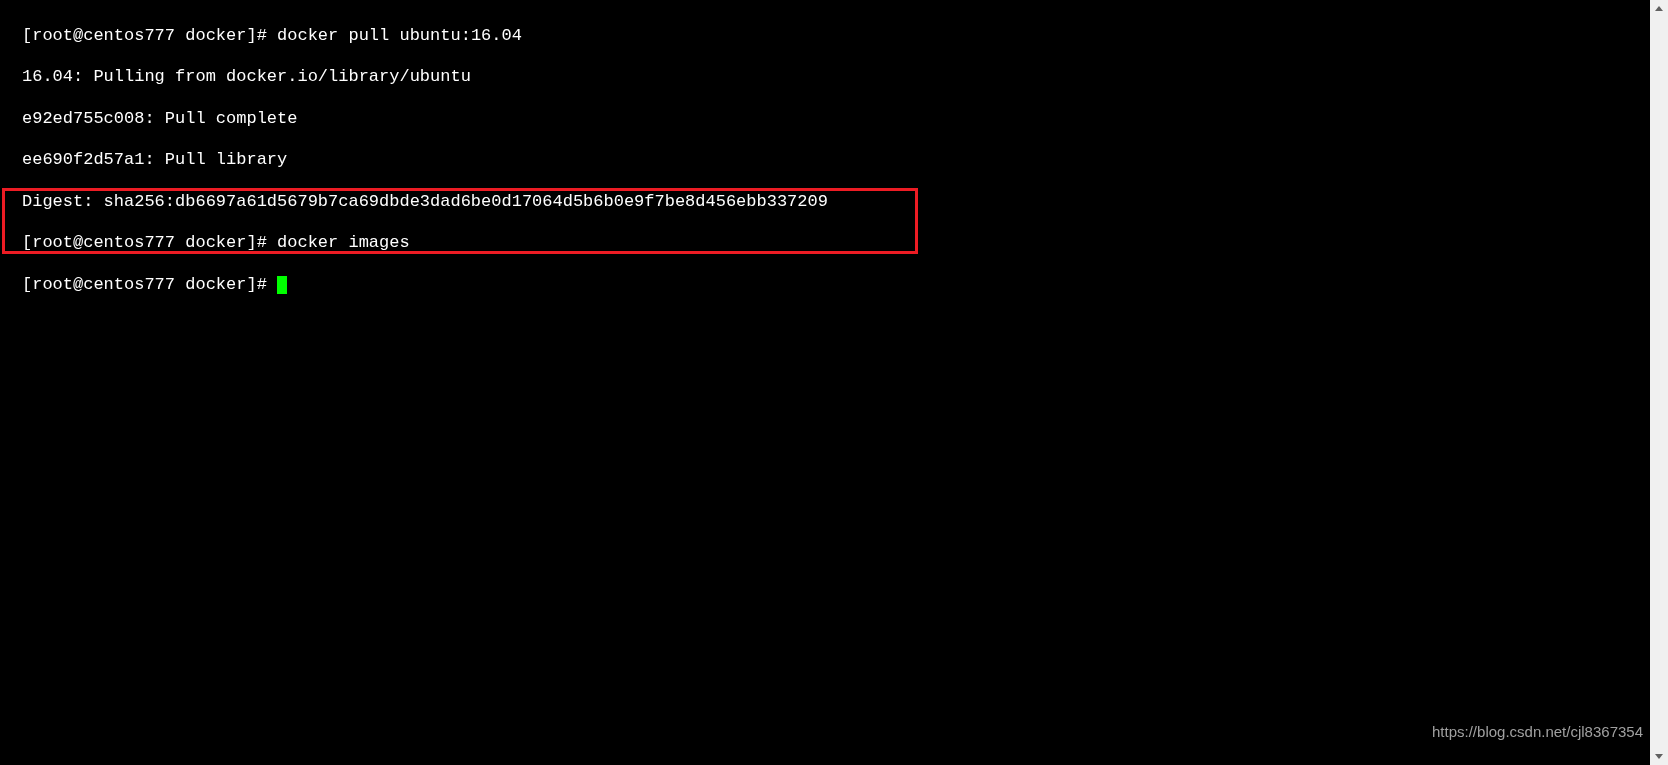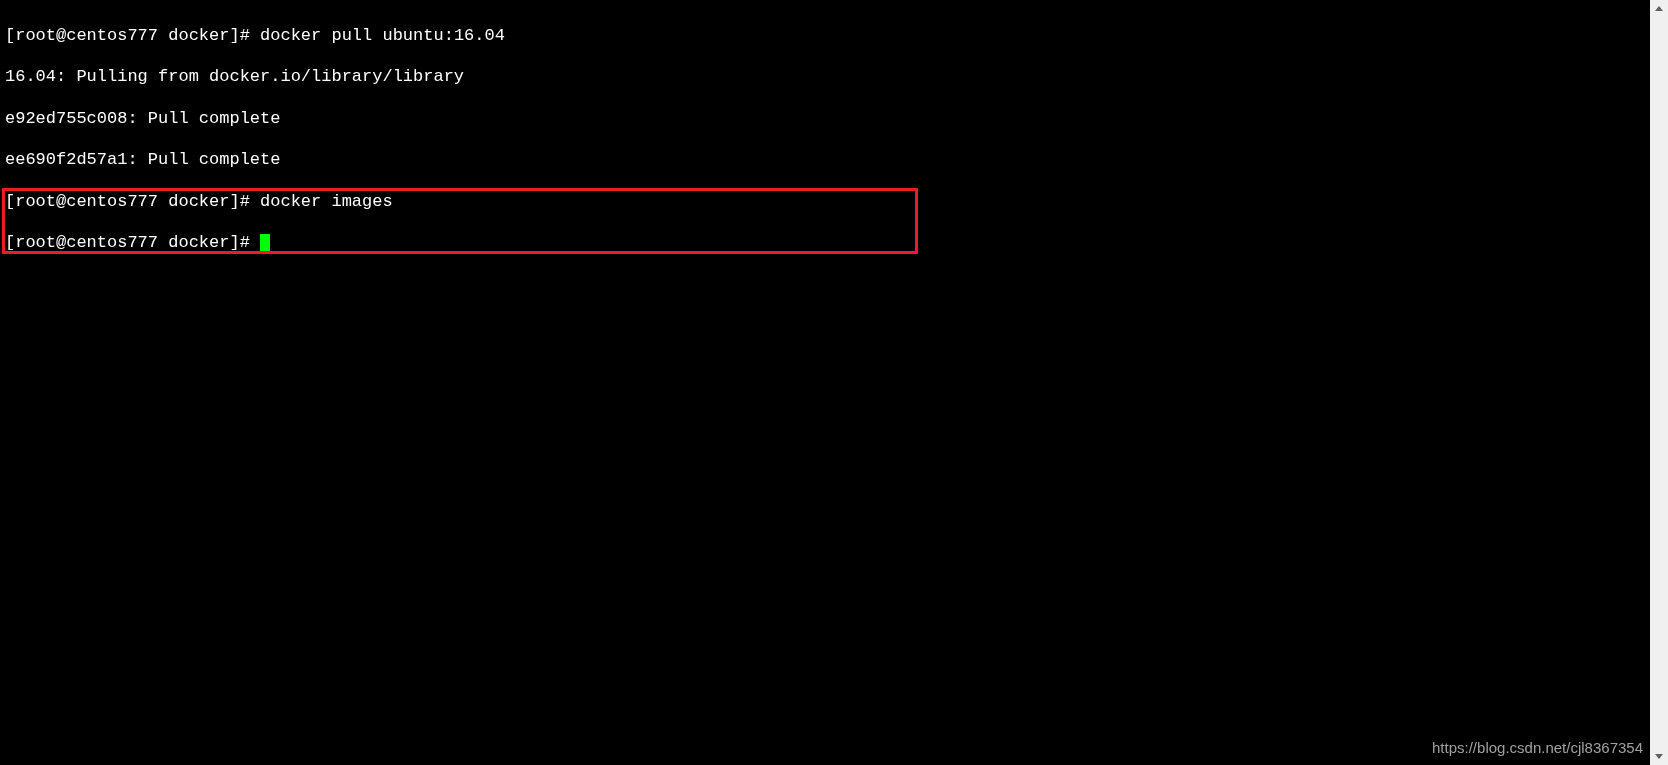--- a/index.html
+++ b/index.html
@@ -12,21 +12,21 @@
       color: #ffffff;
       font-family: 'Consolas', 'Monaco', 'Courier New', monospace;
       font-size: 17px;
       line-height: 1.22;
       width: 1668px;
       height: 765px;
       position: relative;
       overflow: hidden;
     }
     .terminal {
-      padding: 5px 5px;
+      padding: 5px 22px;
       white-space: pre;
       width: 1546px;
       height: 100%;
     }
     .line {
       display: block;
     }
     .highlight-box {
       position: absolute;
       border: 3px solid #ed1c24;
@@ -66,34 +66,35 @@
       position: absolute;
       top: 0;
     }
     .scrollbar-arrow.down {
       position: absolute;
       bottom: 0;
     }
     .watermark {
       position: absolute;
       right: 25px;
-      bottom: 8px;
+      bottom: 24px;
       color: #a0a0a0;
       font-size: 15px;
       font-family: Arial, sans-serif;
     }
   </style>
 </head>
 <body>
 
 <div class="terminal">
 <span class="line"><span>[root@centos777 docker]# </span><span>docker pull ubuntu:16.04</span></span>
-<span class="line">16.04: Pulling from docker.io/library/library</span>
+<span class="line">16.04: Pulling from docker.io/library/ubuntu</span>
 <span class="line">e92ed755c008: Pull complete</span>
-<span class="line">ee690f2d57a1: Pull complete</span>
+<span class="line">ee690f2d57a1: Pull library</span>
+<span class="line">Digest: sha256:db6697a61d5679b7ca69dbde3dad6be0d17064d5b6b0e9f7be8d456ebb337209</span>
 <span class="line"><span>[root@centos777 docker]# </span><span>docker images</span></span>
 <span class="line"><span>[root@centos777 docker]# </span><span class="cursor"></span></span>
 </div>
 
 <div class="highlight-box"></div>
 
 <div class="scrollbar">
   <div class="scrollbar-arrow up">
     <svg width="10" height="10" viewBox="0 0 10 10">
         <path d="M5 2 L9 7 L1 7 Z" fill="#606060"></path>

